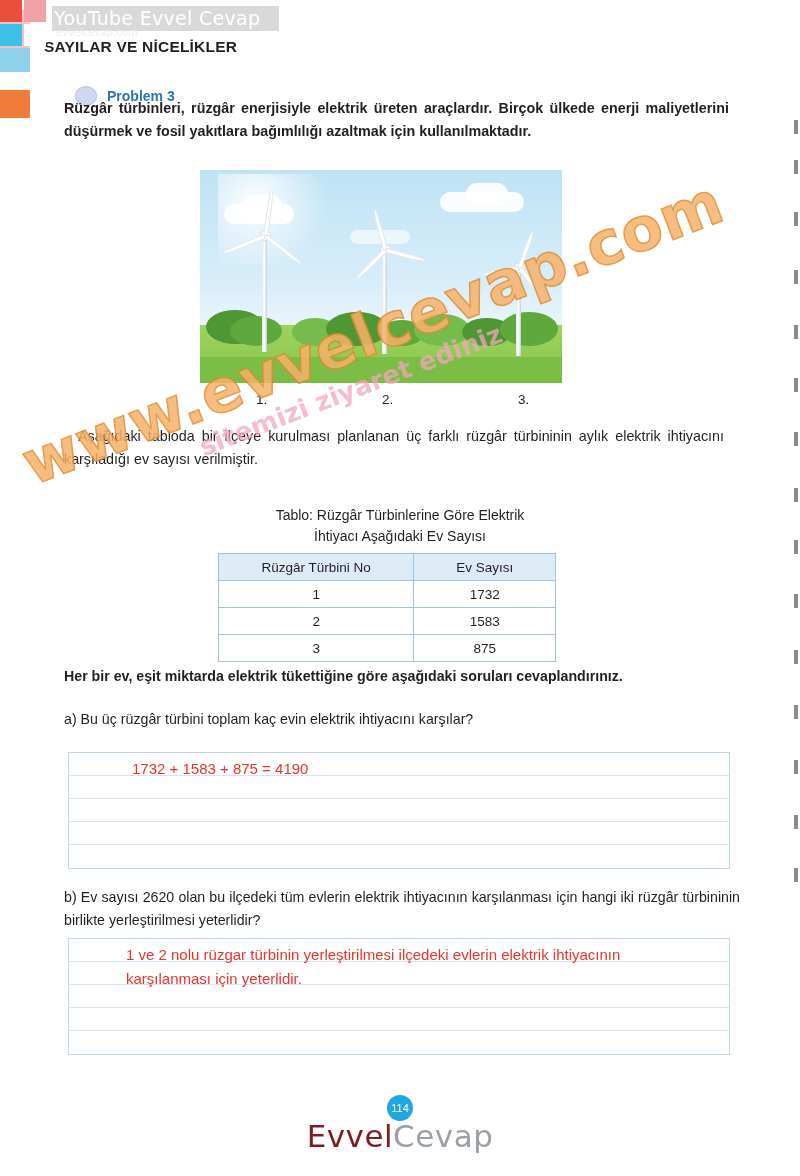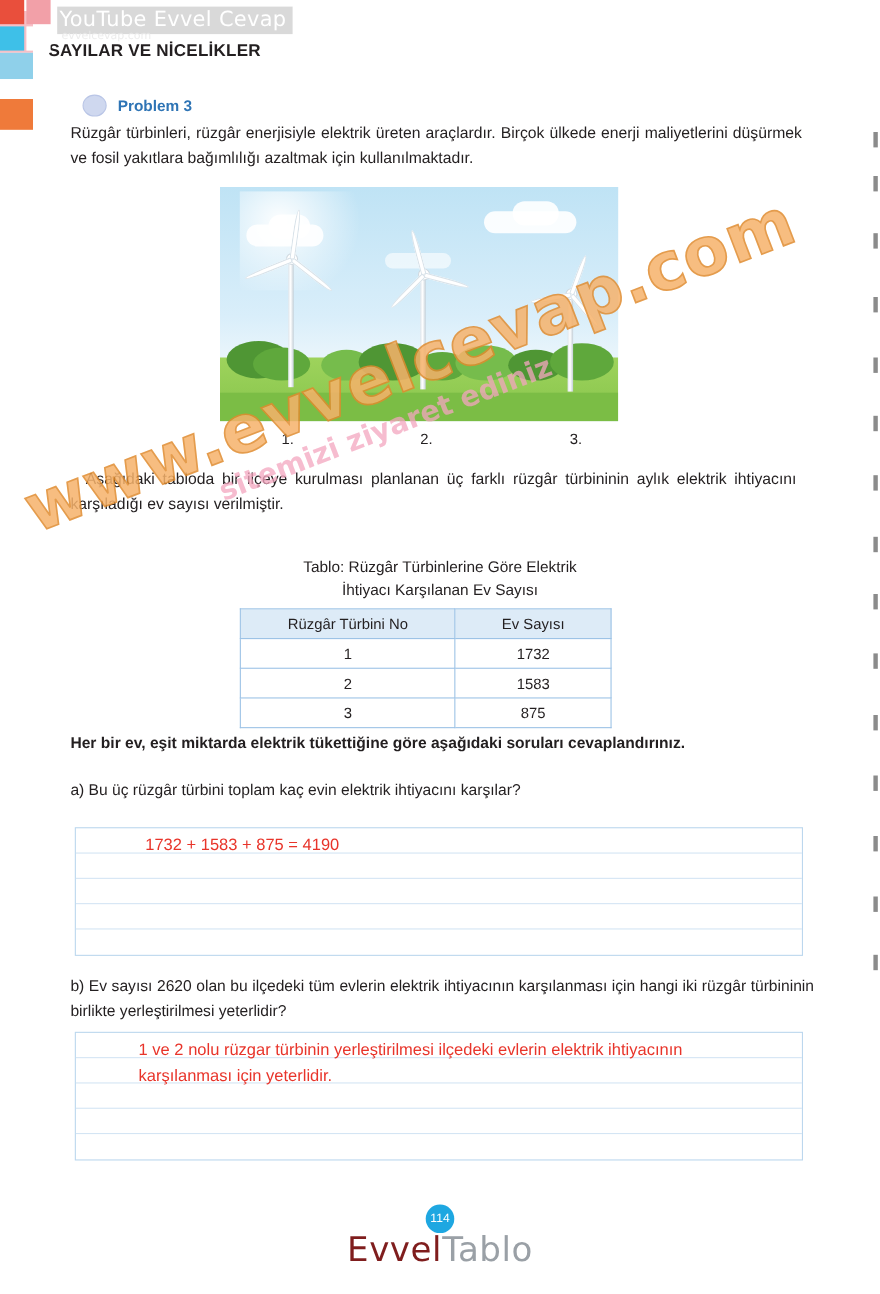--- a/index.html
+++ b/index.html
@@ -20,21 +20,21 @@
   .yt-banner {
     position: absolute;
     top: 6px;
     left: 52px;
     z-index: 40;
     color: #ffffff;
     font-size: 19px;
     font-family: "DejaVu Sans", sans-serif;
     letter-spacing: 0.3px;
     background: rgba(120,120,120,0.28);
-    padding: 1px 6px 2px 2px;
+    padding: 1px 19px 2px 2px;
     white-space: nowrap;
   }
   .yt-banner-sub {
     position: absolute;
     top: 27px;
     left: 56px;
     z-index: 40;
     color: #e9e9e9;
     font-size: 10px;
     font-family: "DejaVu Sans", sans-serif;
@@ -121,22 +121,23 @@
     z-index: 2;
   }
 
   .para {
     position: absolute;
     font-size: 14.3px;
     line-height: 23px;
     color: #231f20;
   }
   .p-intro {
-    left: 64px; top: 110px; width: 665px;
+    left: 64px; top: 97px; width: 665px;
     text-align: justify;
+    font-weight: bold;
   }
   .p-tablo-intro {
     left: 64px; top: 425px; width: 660px;
     text-align: justify;
     text-indent: 14px;
   }
 
   
   .illus {
     position: absolute;
@@ -424,21 +425,21 @@
   </div>
 
   <div class="turbine-caption" style="left:256px;top:392px;">1.</div>
   <div class="turbine-caption" style="left:382px;top:392px;">2.</div>
   <div class="turbine-caption" style="left:518px;top:392px;">3.</div>
 
   <div class="para p-tablo-intro">Aşağıdaki tabloda bir ilçeye kurulması planlanan üç farklı rüzgâr türbininin aylık elektrik ihtiyacını karşıladığı ev sayısı verilmiştir.</div>
 
   <div class="tbl-title">
     <div>Tablo: Rüzgâr Türbinlerine Göre Elektrik</div>
-    <div>İhtiyacı Karşılanan Ev Sayısı</div>
+    <div>İhtiyacı Aşağıdaki Ev Sayısı</div>
   </div>
 
   <table class="data">
     <thead>
       <tr>
         <th style="width:58%">Rüzgâr Türbini No</th>
         <th>Ev Sayısı</th>
       </tr>
     </thead>
     <tbody>
@@ -476,21 +477,21 @@
     <div class="line"></div>
     <div class="line"></div>
     <div class="line"></div>
     <div class="line"></div>
     <div class="line"></div>
   </div>
   <div class="ans ans2">1 ve 2 nolu rüzgar türbinin yerleştirilmesi ilçedeki evlerin elektrik ihtiyacının karşılanması için yeterlidir.</div>
 
   <div class="page-num">114</div>
   <div class="footer-logo">
-    <span class="fl-a">Evvel</span><span class="fl-b">Tablo</span>
+    <span class="fl-a">Evvel</span><span class="fl-b">Cevap</span>
   </div>
 </div>
 
 <div class="yt-banner">YouTube Evvel Cevap</div>
 <div class="yt-banner-sub">evvelcevap.com</div>
 
 <div class="wm">
   <div class="wm-main">www.evvelcevap.com</div>
   <div class="wm-sub">sitemizi ziyaret ediniz</div>
 </div>

